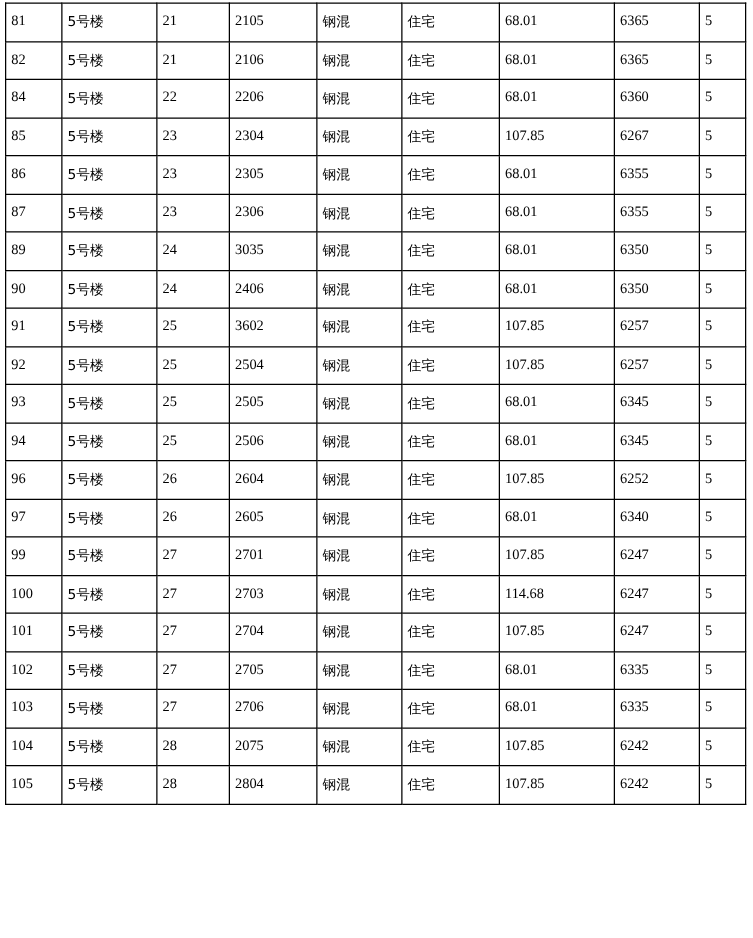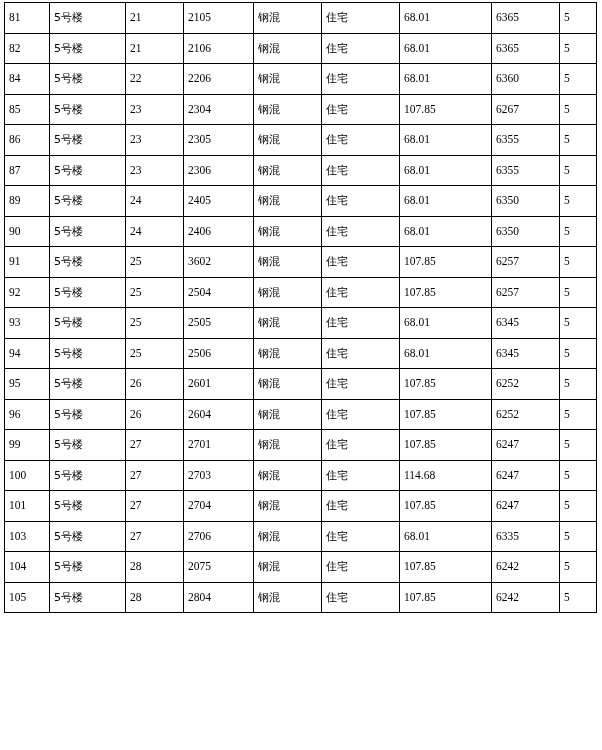--- a/index.html
+++ b/index.html
@@ -134,21 +134,21 @@
           <td class="cjk">钢混</td>
           <td class="cjk">住宅</td>
           <td class="digits">68.01</td>
           <td class="digits">6355</td>
           <td class="digits">5</td>
         </tr>
         <tr>
           <td class="digits">89</td>
           <td class="cjk">5号楼</td>
           <td class="digits">24</td>
-          <td class="digits">2405</td>
+          <td class="digits">3035</td>
           <td class="cjk">钢混</td>
           <td class="cjk">住宅</td>
           <td class="digits">68.01</td>
           <td class="digits">6350</td>
           <td class="digits">5</td>
         </tr>
         <tr>
           <td class="digits">90</td>
           <td class="cjk">5号楼</td>
           <td class="digits">24</td>
@@ -197,42 +197,42 @@
           <td class="cjk">5号楼</td>
           <td class="digits">25</td>
           <td class="digits">2506</td>
           <td class="cjk">钢混</td>
           <td class="cjk">住宅</td>
           <td class="digits">68.01</td>
           <td class="digits">6345</td>
           <td class="digits">5</td>
         </tr>
         <tr>
-          <td class="digits">95</td>
-          <td class="cjk">5号楼</td>
-          <td class="digits">26</td>
-          <td class="digits">2601</td>
-          <td class="cjk">钢混</td>
-          <td class="cjk">住宅</td>
-          <td class="digits">107.85</td>
-          <td class="digits">6252</td>
-          <td class="digits">5</td>
-        </tr>
-        <tr>
           <td class="digits">96</td>
           <td class="cjk">5号楼</td>
           <td class="digits">26</td>
           <td class="digits">2604</td>
           <td class="cjk">钢混</td>
           <td class="cjk">住宅</td>
           <td class="digits">107.85</td>
           <td class="digits">6252</td>
           <td class="digits">5</td>
         </tr>
         <tr>
+          <td class="digits">97</td>
+          <td class="cjk">5号楼</td>
+          <td class="digits">26</td>
+          <td class="digits">2605</td>
+          <td class="cjk">钢混</td>
+          <td class="cjk">住宅</td>
+          <td class="digits">68.01</td>
+          <td class="digits">6340</td>
+          <td class="digits">5</td>
+        </tr>
+        <tr>
           <td class="digits">99</td>
           <td class="cjk">5号楼</td>
           <td class="digits">27</td>
           <td class="digits">2701</td>
           <td class="cjk">钢混</td>
           <td class="cjk">住宅</td>
           <td class="digits">107.85</td>
           <td class="digits">6247</td>
           <td class="digits">5</td>
         </tr>
@@ -249,20 +249,31 @@
         </tr>
         <tr>
           <td class="digits">101</td>
           <td class="cjk">5号楼</td>
           <td class="digits">27</td>
           <td class="digits">2704</td>
           <td class="cjk">钢混</td>
           <td class="cjk">住宅</td>
           <td class="digits">107.85</td>
           <td class="digits">6247</td>
+          <td class="digits">5</td>
+        </tr>
+        <tr>
+          <td class="digits">102</td>
+          <td class="cjk">5号楼</td>
+          <td class="digits">27</td>
+          <td class="digits">2705</td>
+          <td class="cjk">钢混</td>
+          <td class="cjk">住宅</td>
+          <td class="digits">68.01</td>
+          <td class="digits">6335</td>
           <td class="digits">5</td>
         </tr>
         <tr>
           <td class="digits">103</td>
           <td class="cjk">5号楼</td>
           <td class="digits">27</td>
           <td class="digits">2706</td>
           <td class="cjk">钢混</td>
           <td class="cjk">住宅</td>
           <td class="digits">68.01</td>

